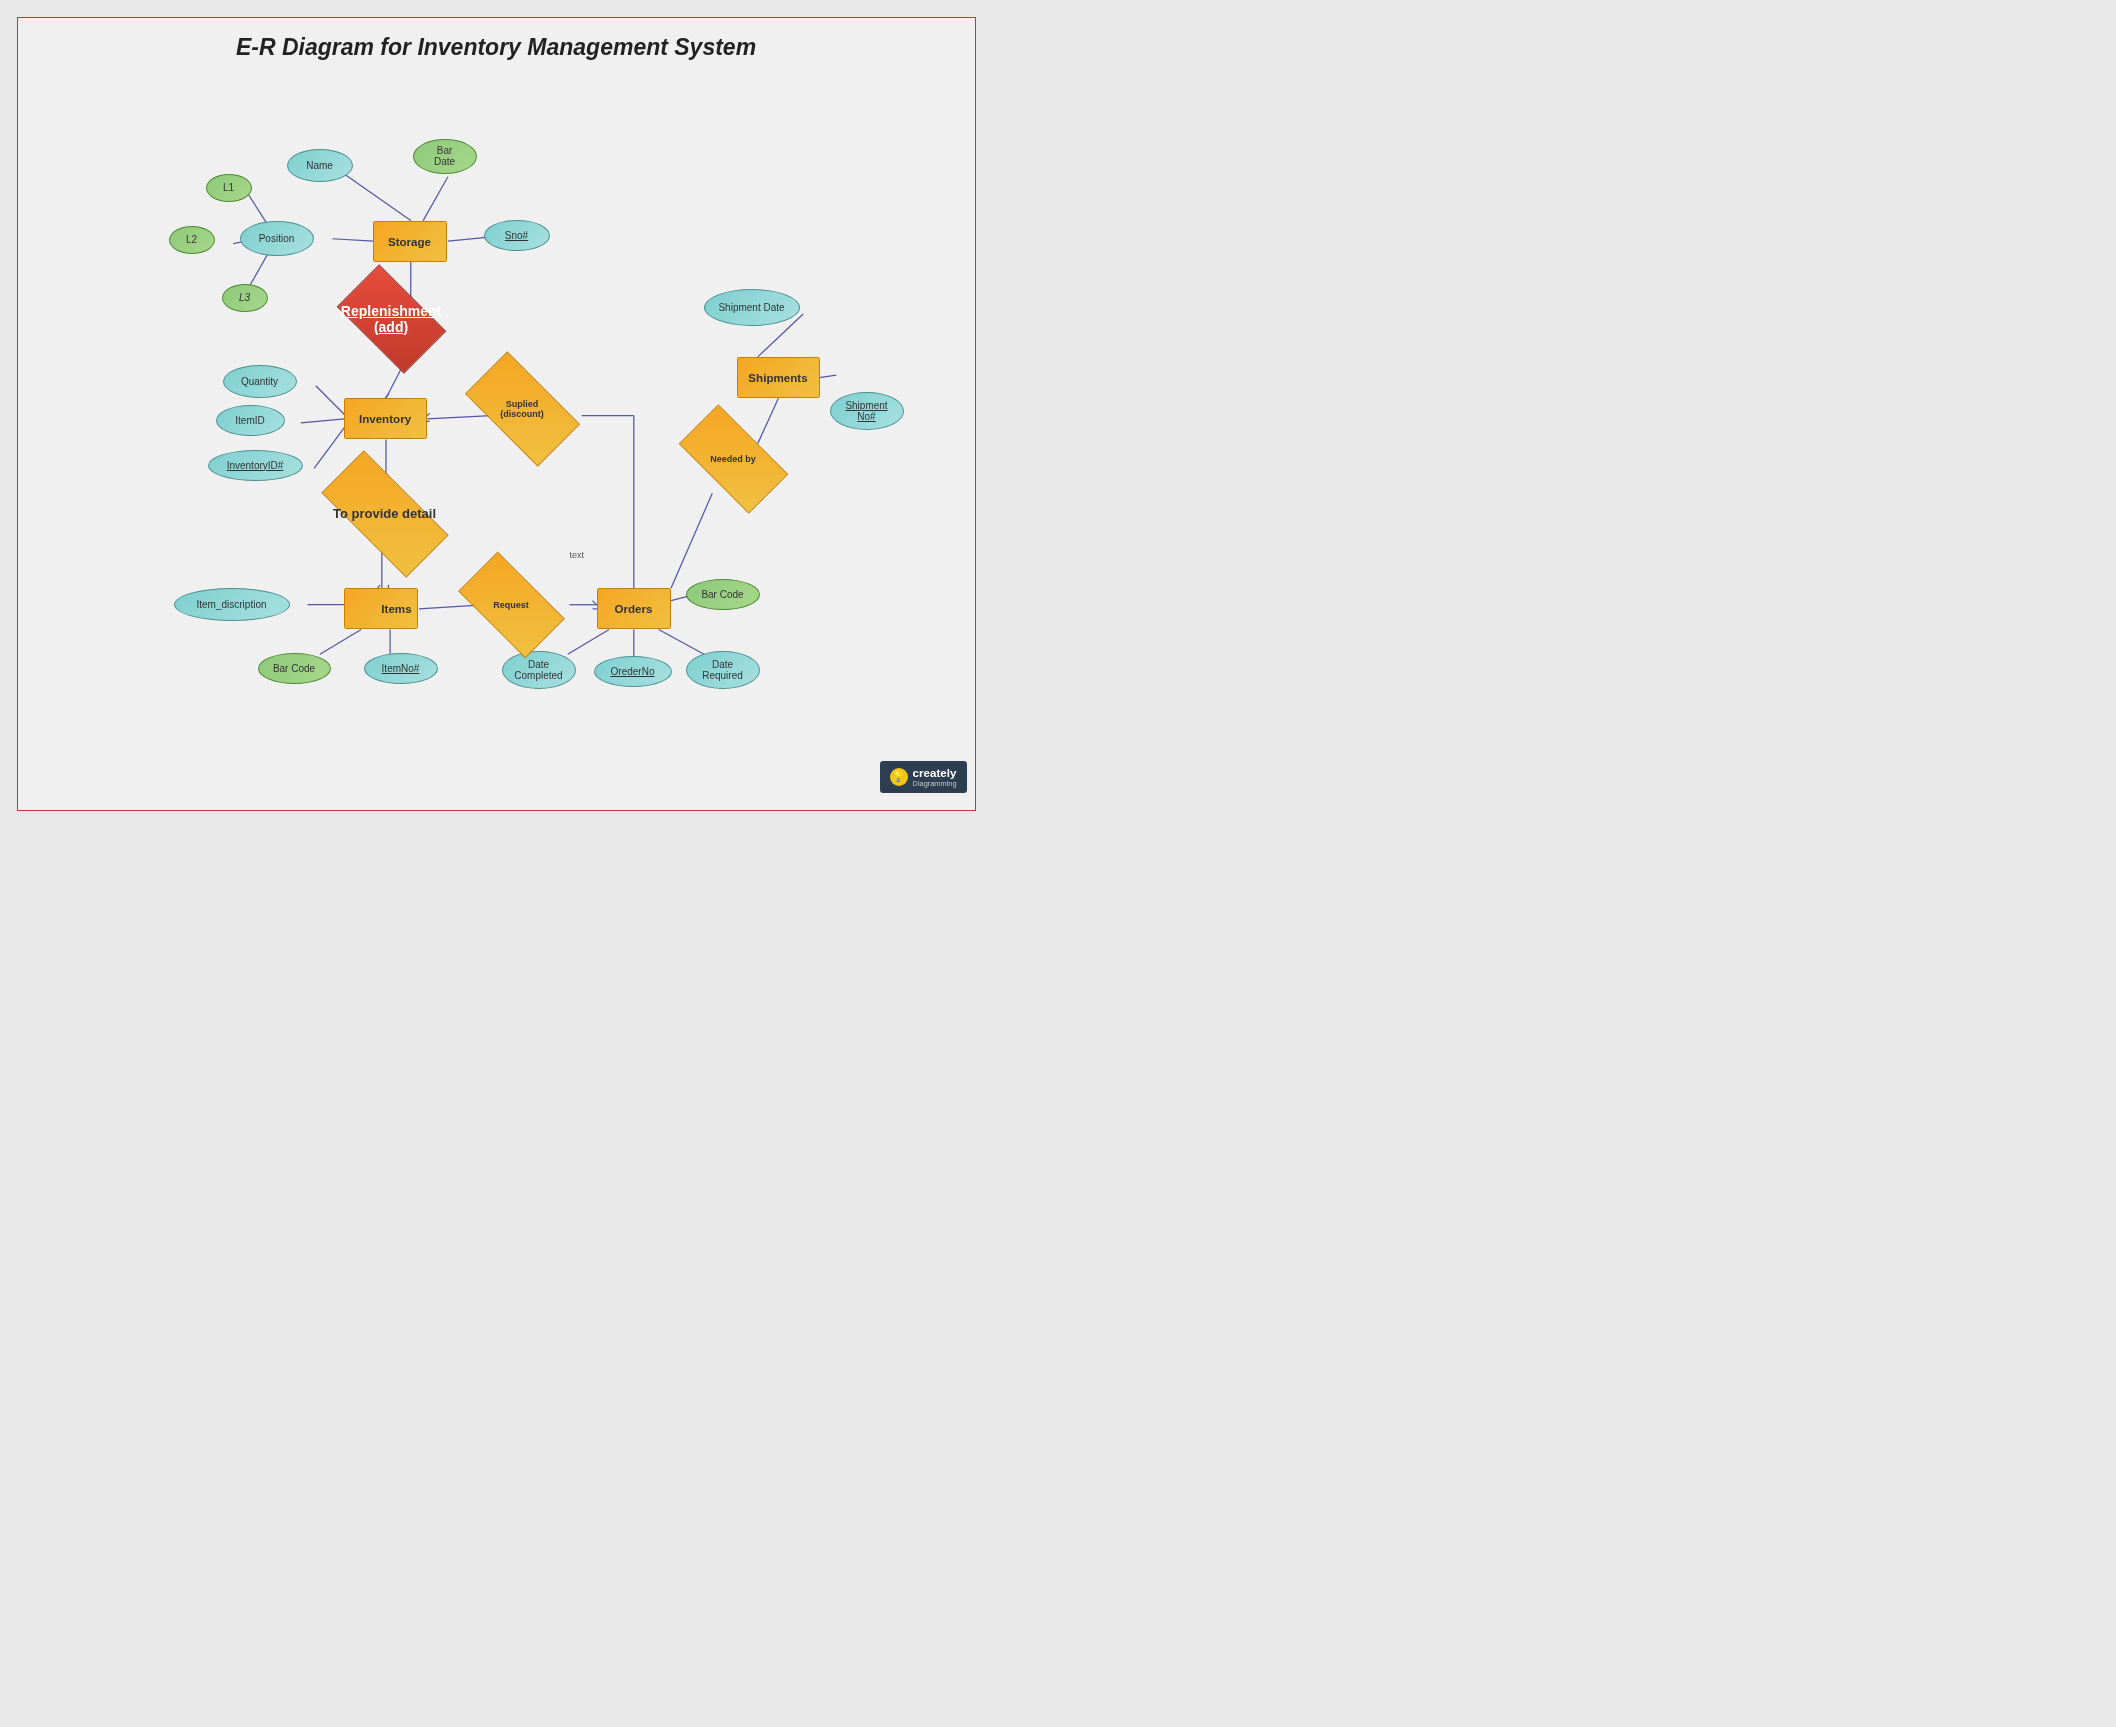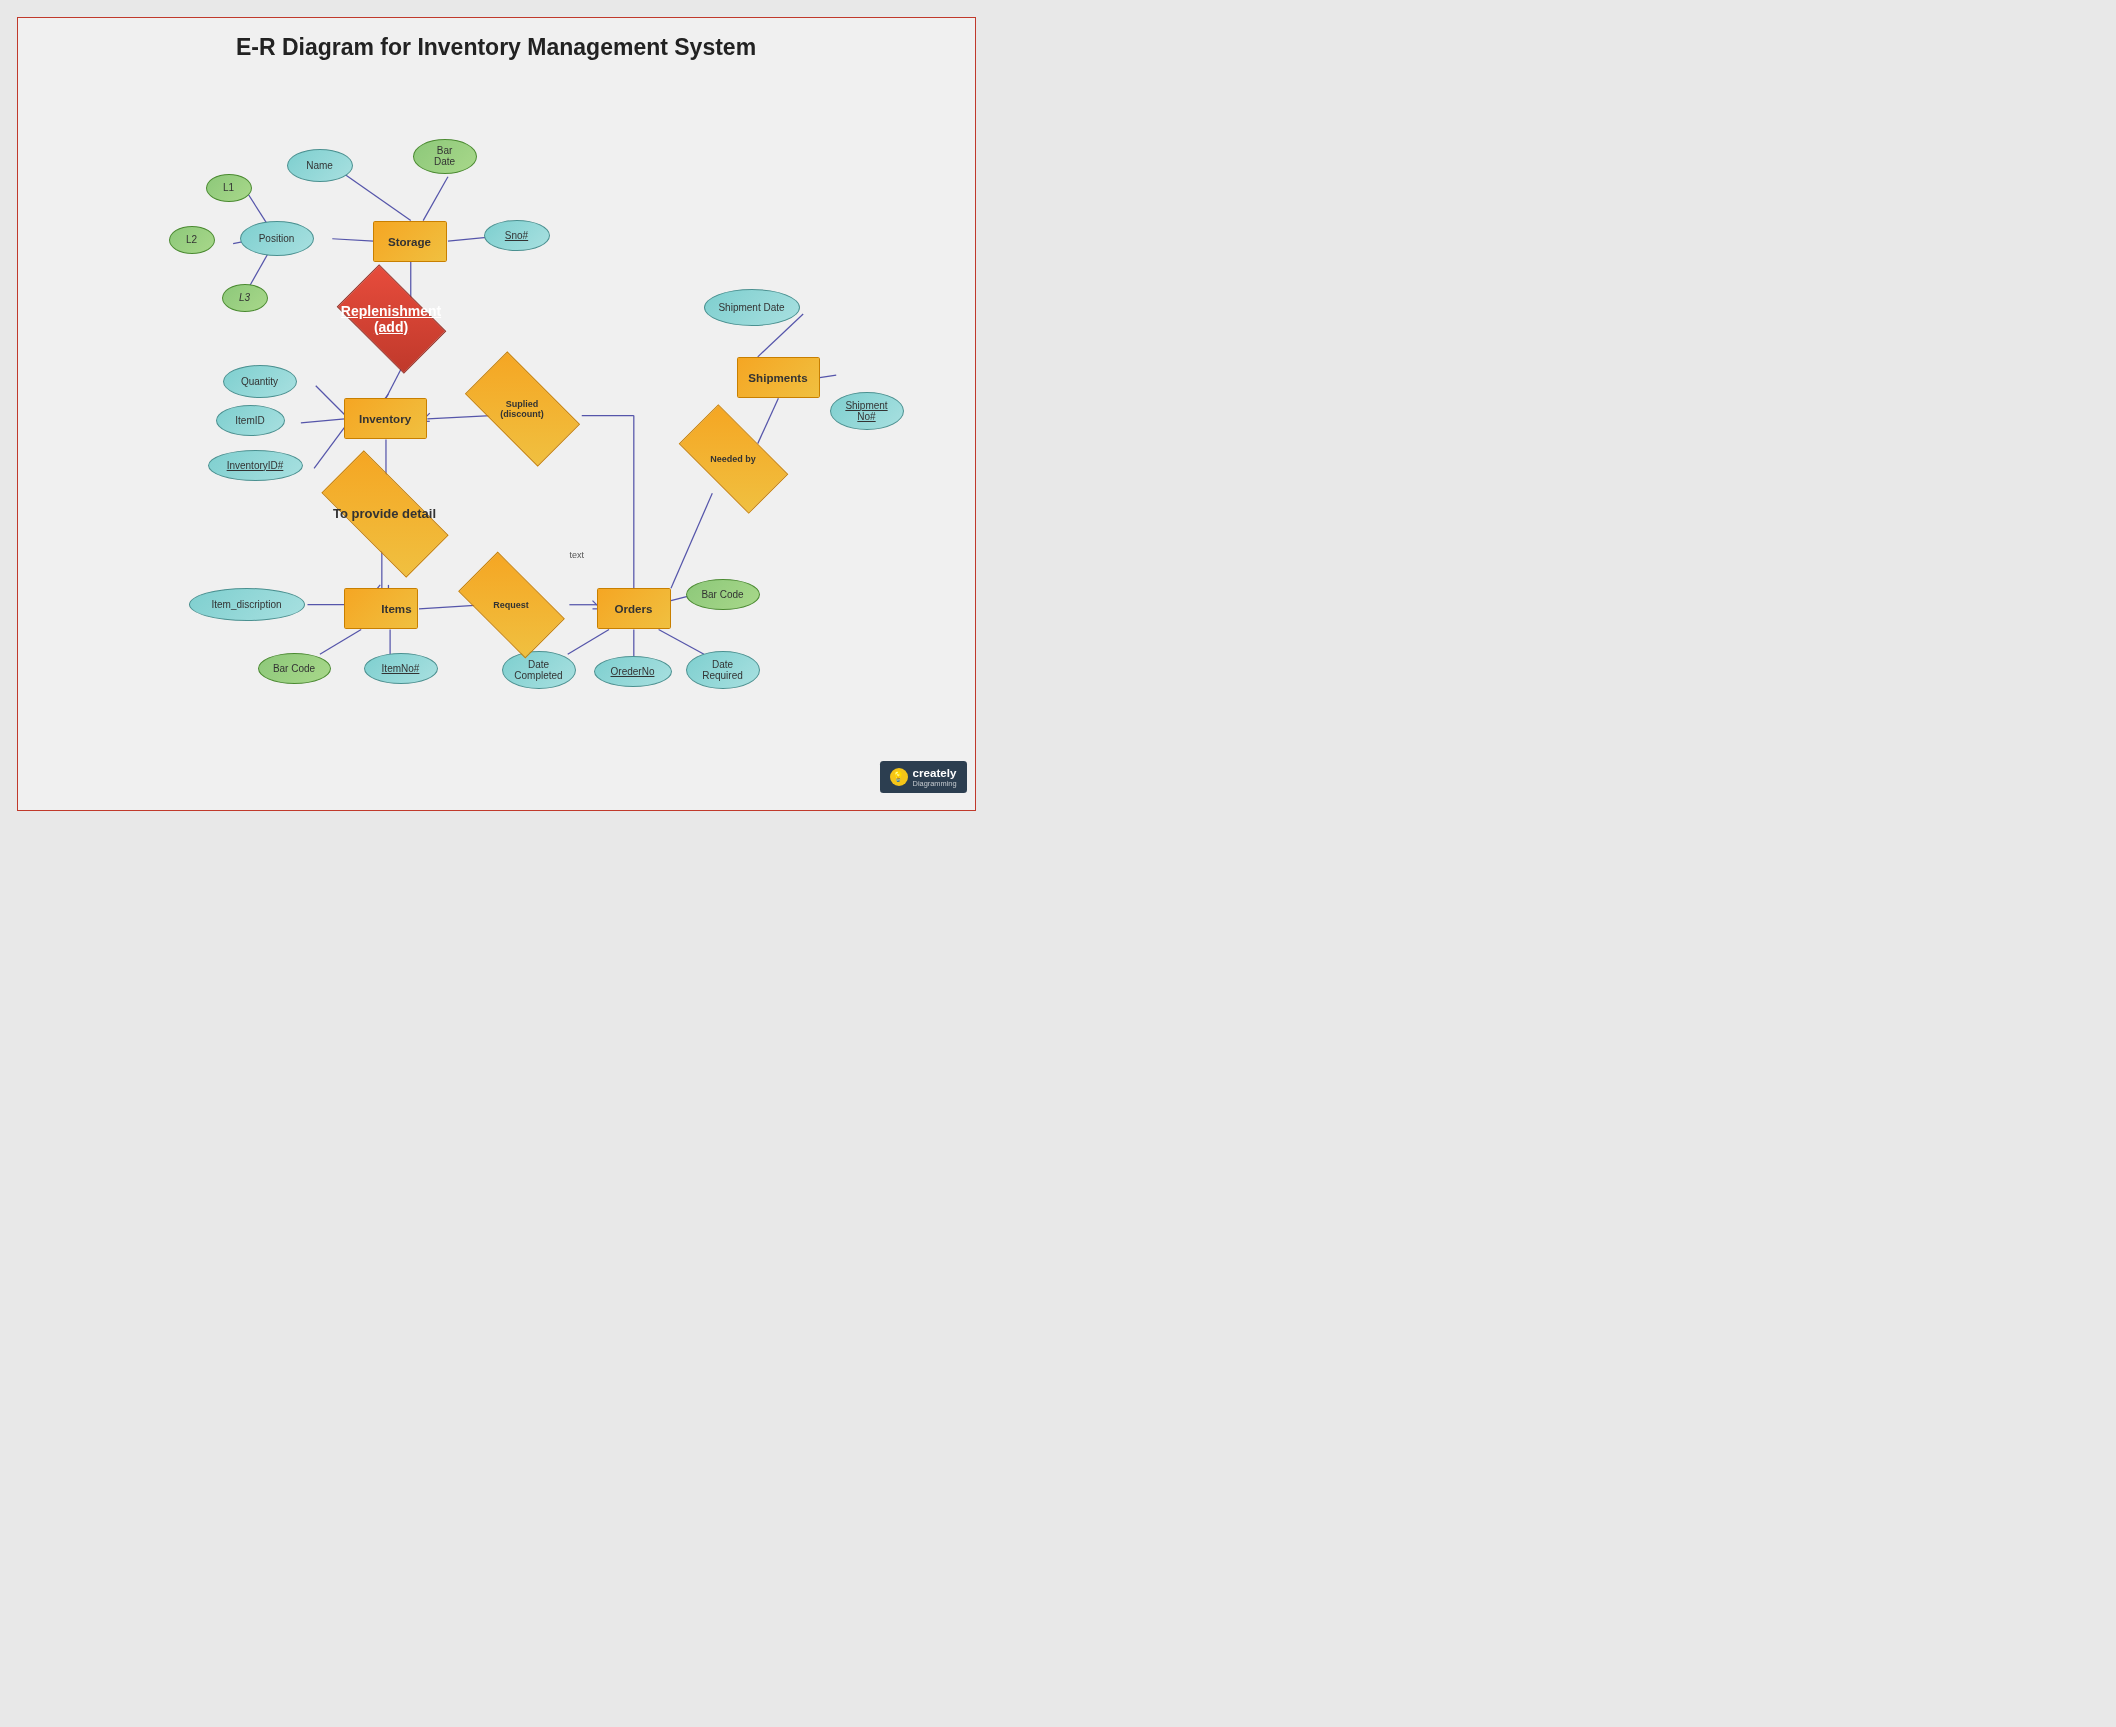--- a/index.html
+++ b/index.html
@@ -14,20 +14,21 @@
       width: 959px;
       height: 794px;
       margin: 16.5px;
       background: #f0f0f0;
       border: 1.7px solid #c0392b;
       position: relative;
     }
     .title {
       text-align: center;
       font-size: 23px;
+      font-style: italic;
       font-weight: bold;
       color: #222;
       padding: 16.5px 0 8.3px 0;
     }
     .diagram-area {
       position: absolute;
       top: 58px;
       left: 0;
       width: 959px;
       height: 727px;
@@ -271,21 +272,21 @@
     </div>
 
     <div class="attr" style="left:198px; top:329px; width:69px; height:31px;">
       <span>ItemID</span>
     </div>
 
     <div class="attr" style="left:190px; top:374px; width:95px; height:31px;">
       <span class="underline">InventoryID#</span>
     </div>
 
-    <div class="attr" style="left:171px; top:512px; width:116px; height:33px;">
+    <div class="attr" style="left:156px; top:512px; width:116px; height:33px;">
       <span>Item_discription</span>
     </div>
 
     <div class="attr green" style="left:240px; top:577px; width:73px; height:31px;">
       <span>Bar Code</span>
     </div>
 
     <div class="attr" style="left:346px; top:577px; width:74px; height:31px;">
       <span class="underline">ItemNo#</span>
     </div>

